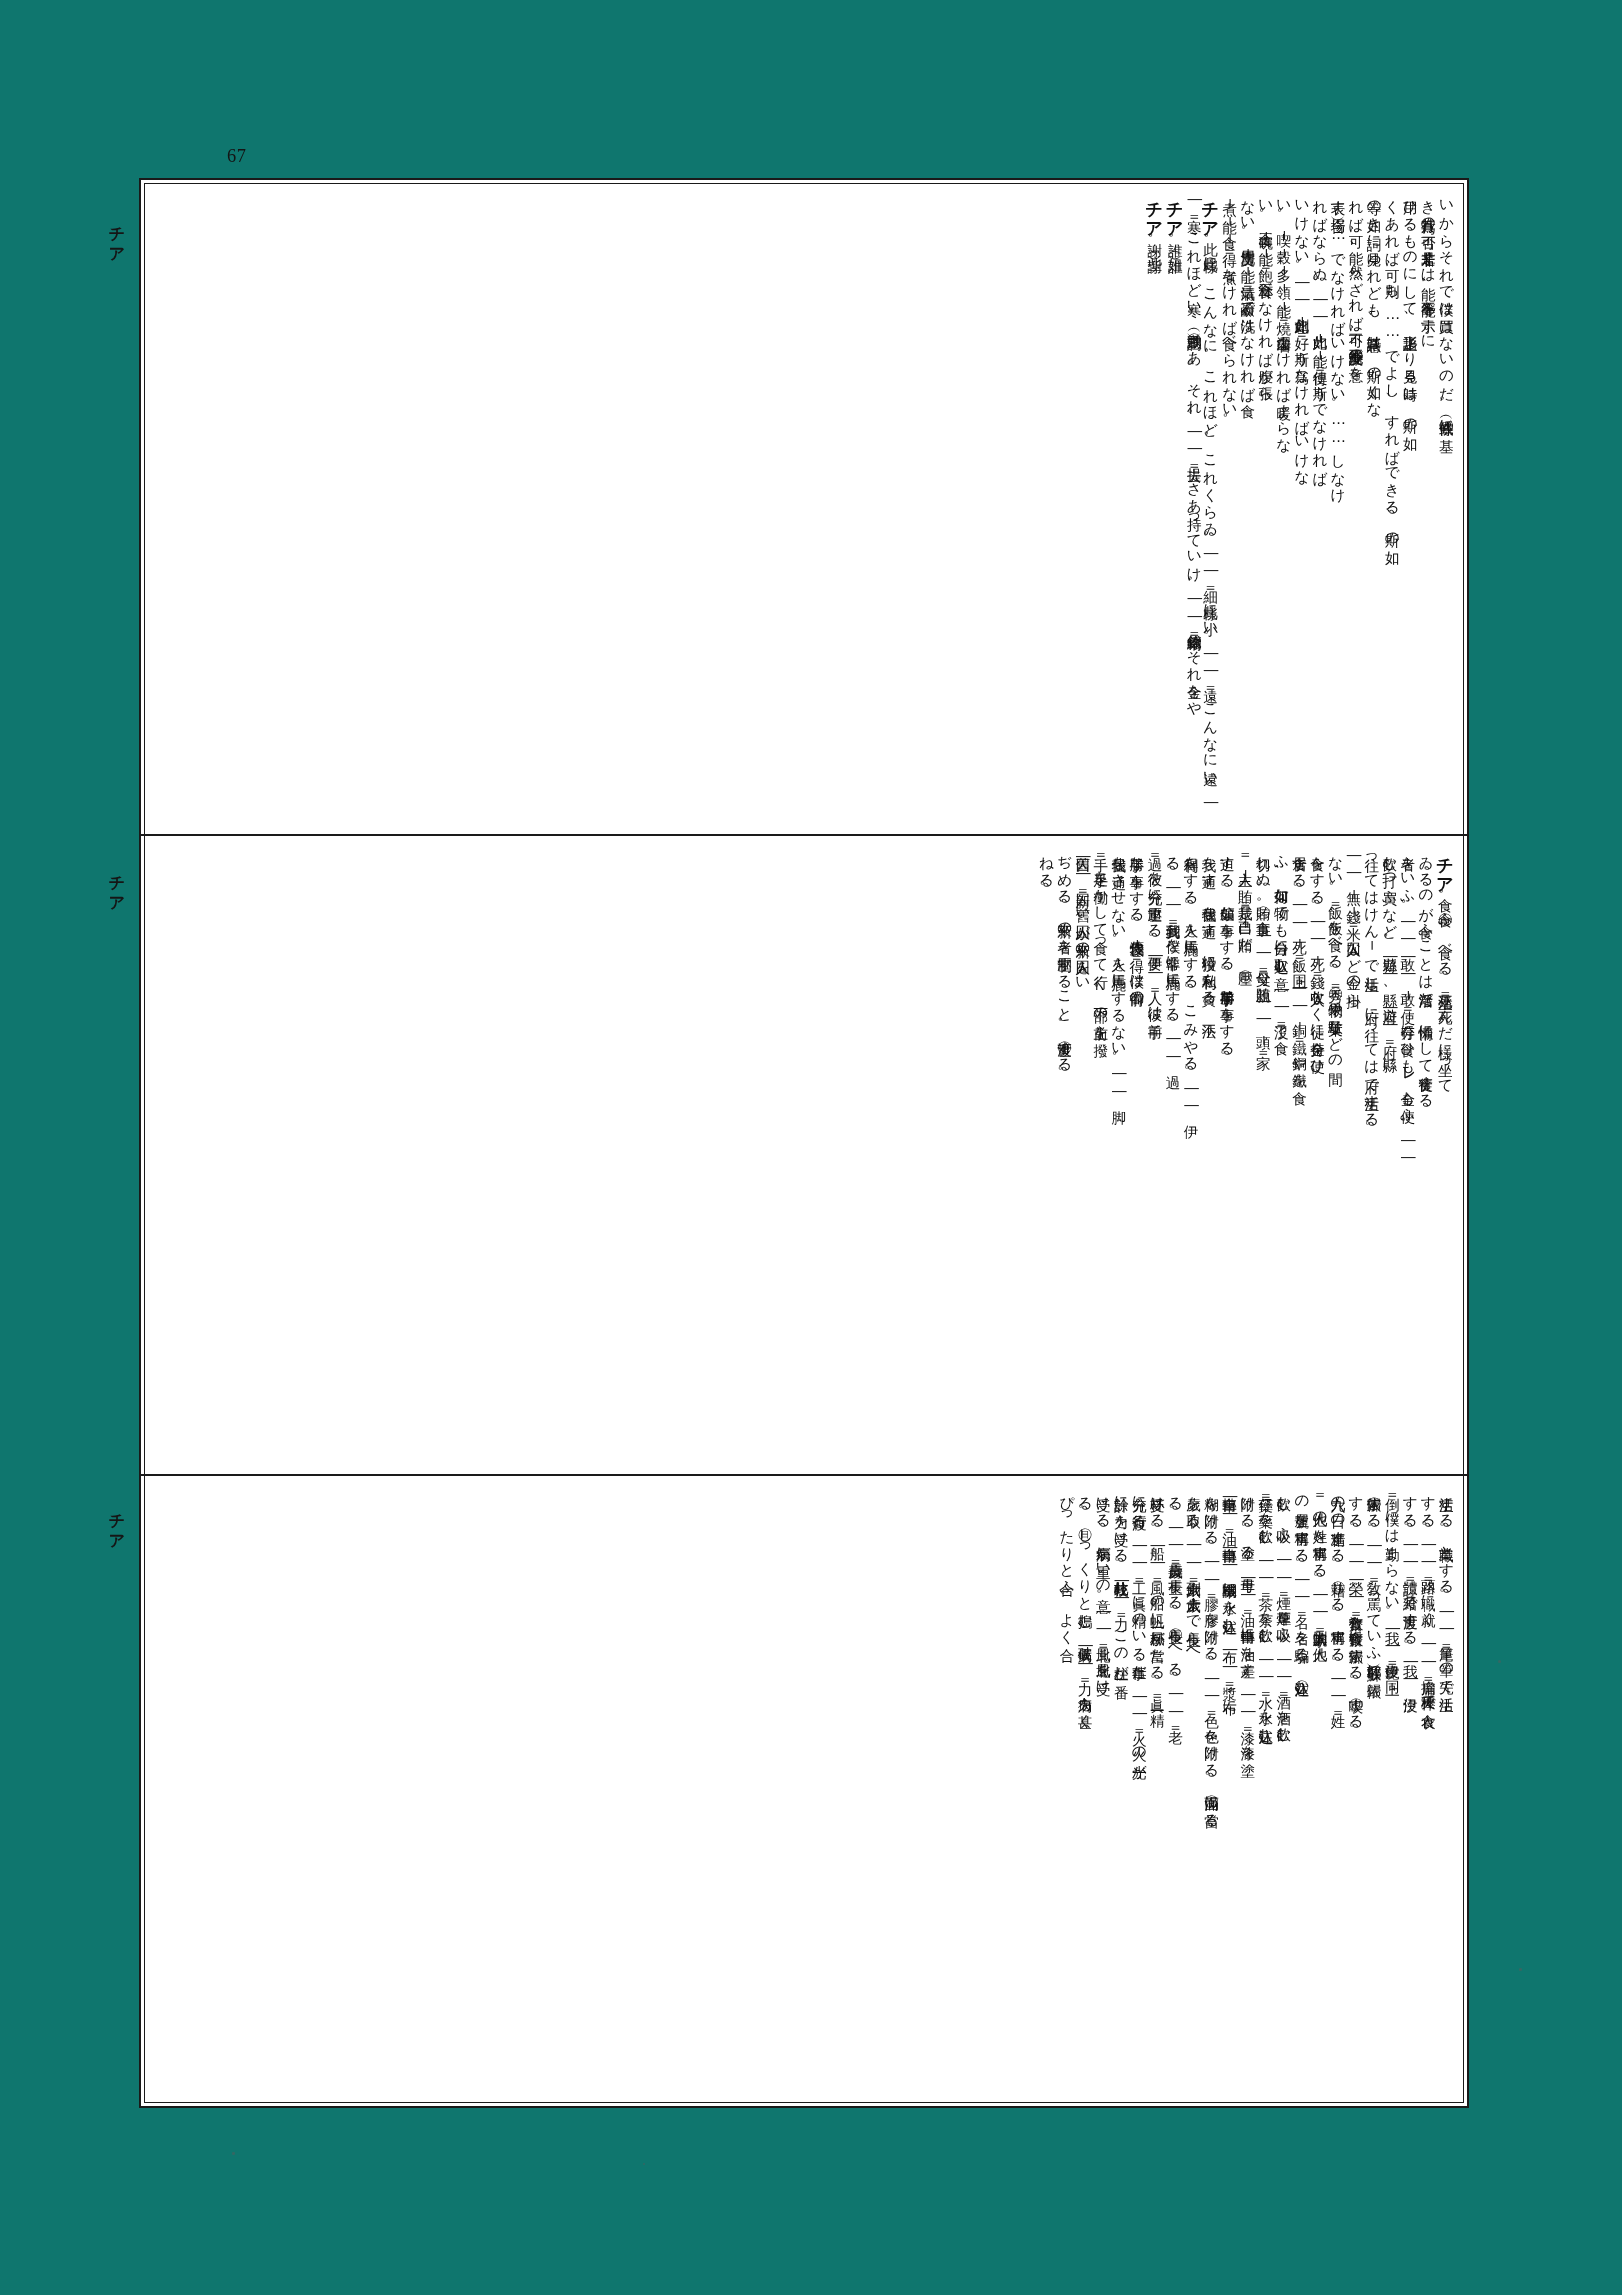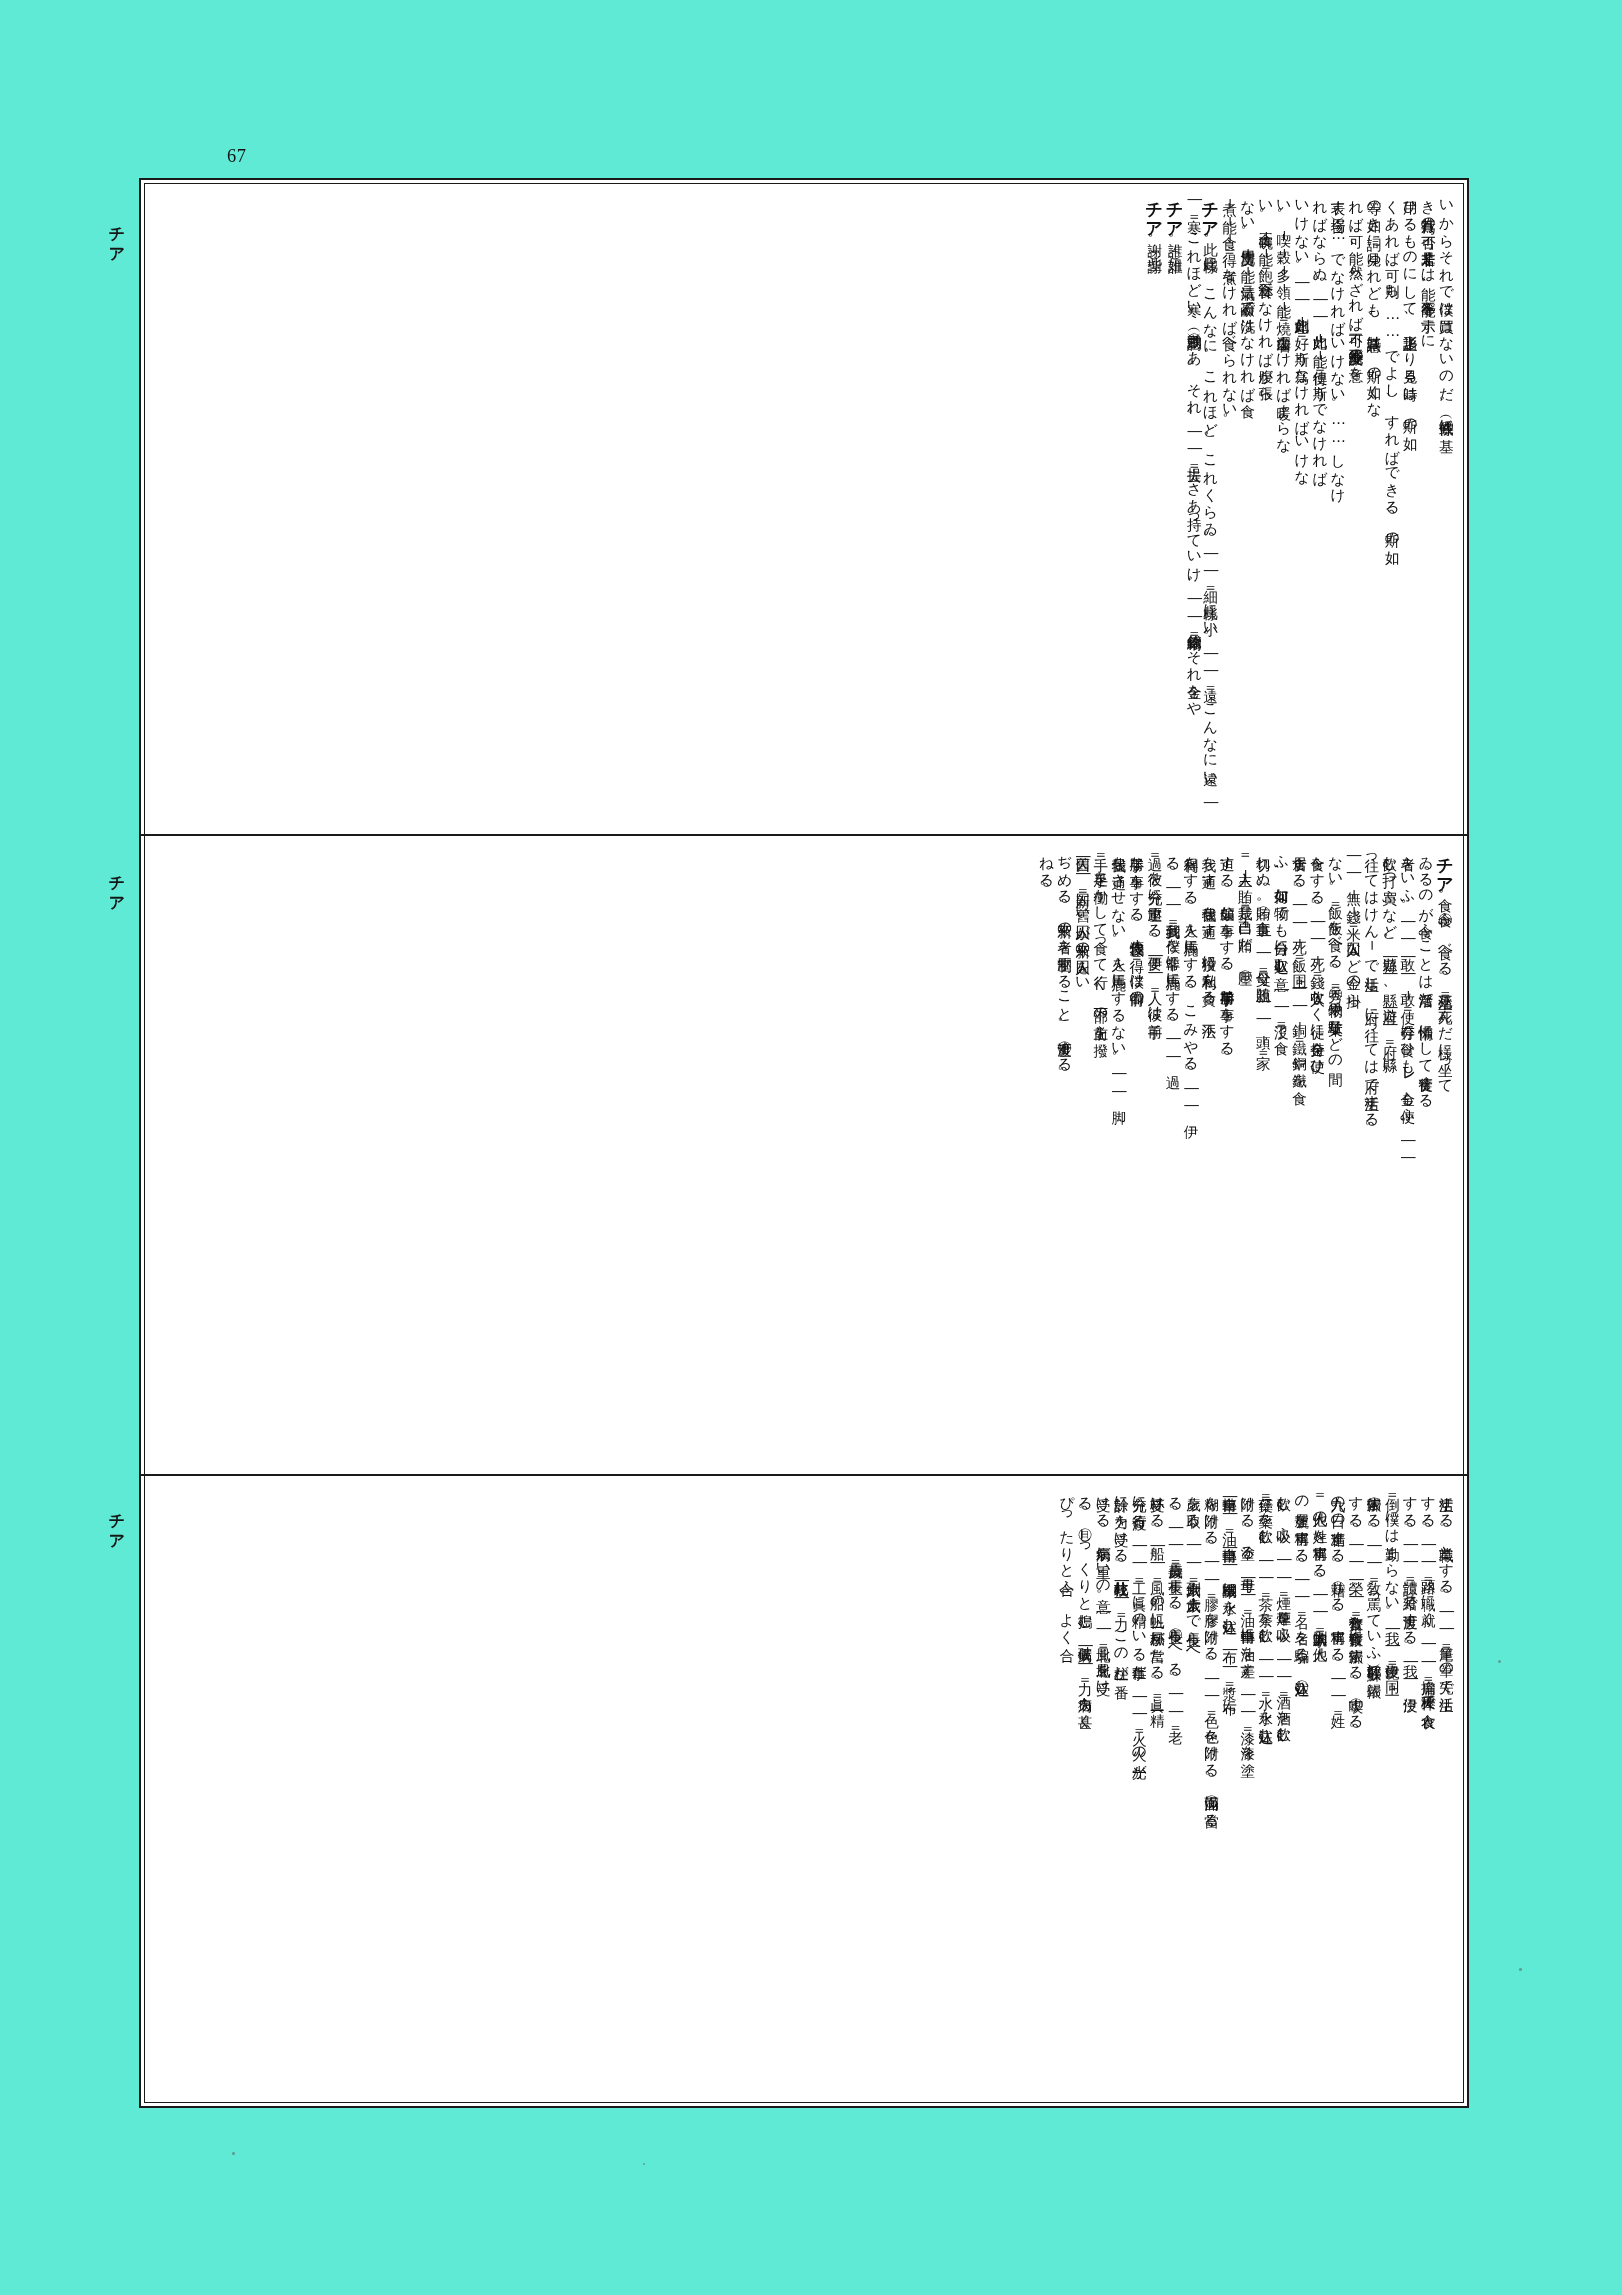--- a/index.html
+++ b/index.html
@@ -14,21 +14,21 @@
     color: #111111;
     position: relative;
     overflow: hidden;
   }
 
   .page {
     position: absolute;
     left: 0; top: 0;
     width: 1623px;
     height: 2295px;
-    background: #5eead4;
+    background: #0f766e;
   }
 
   
   .page-number {
     position: absolute;
     left: 227px;
     top: 146px;
     font-size: 18.4px;
     font-family: "Liberation Serif", serif;
     letter-spacing: 0.5px;

